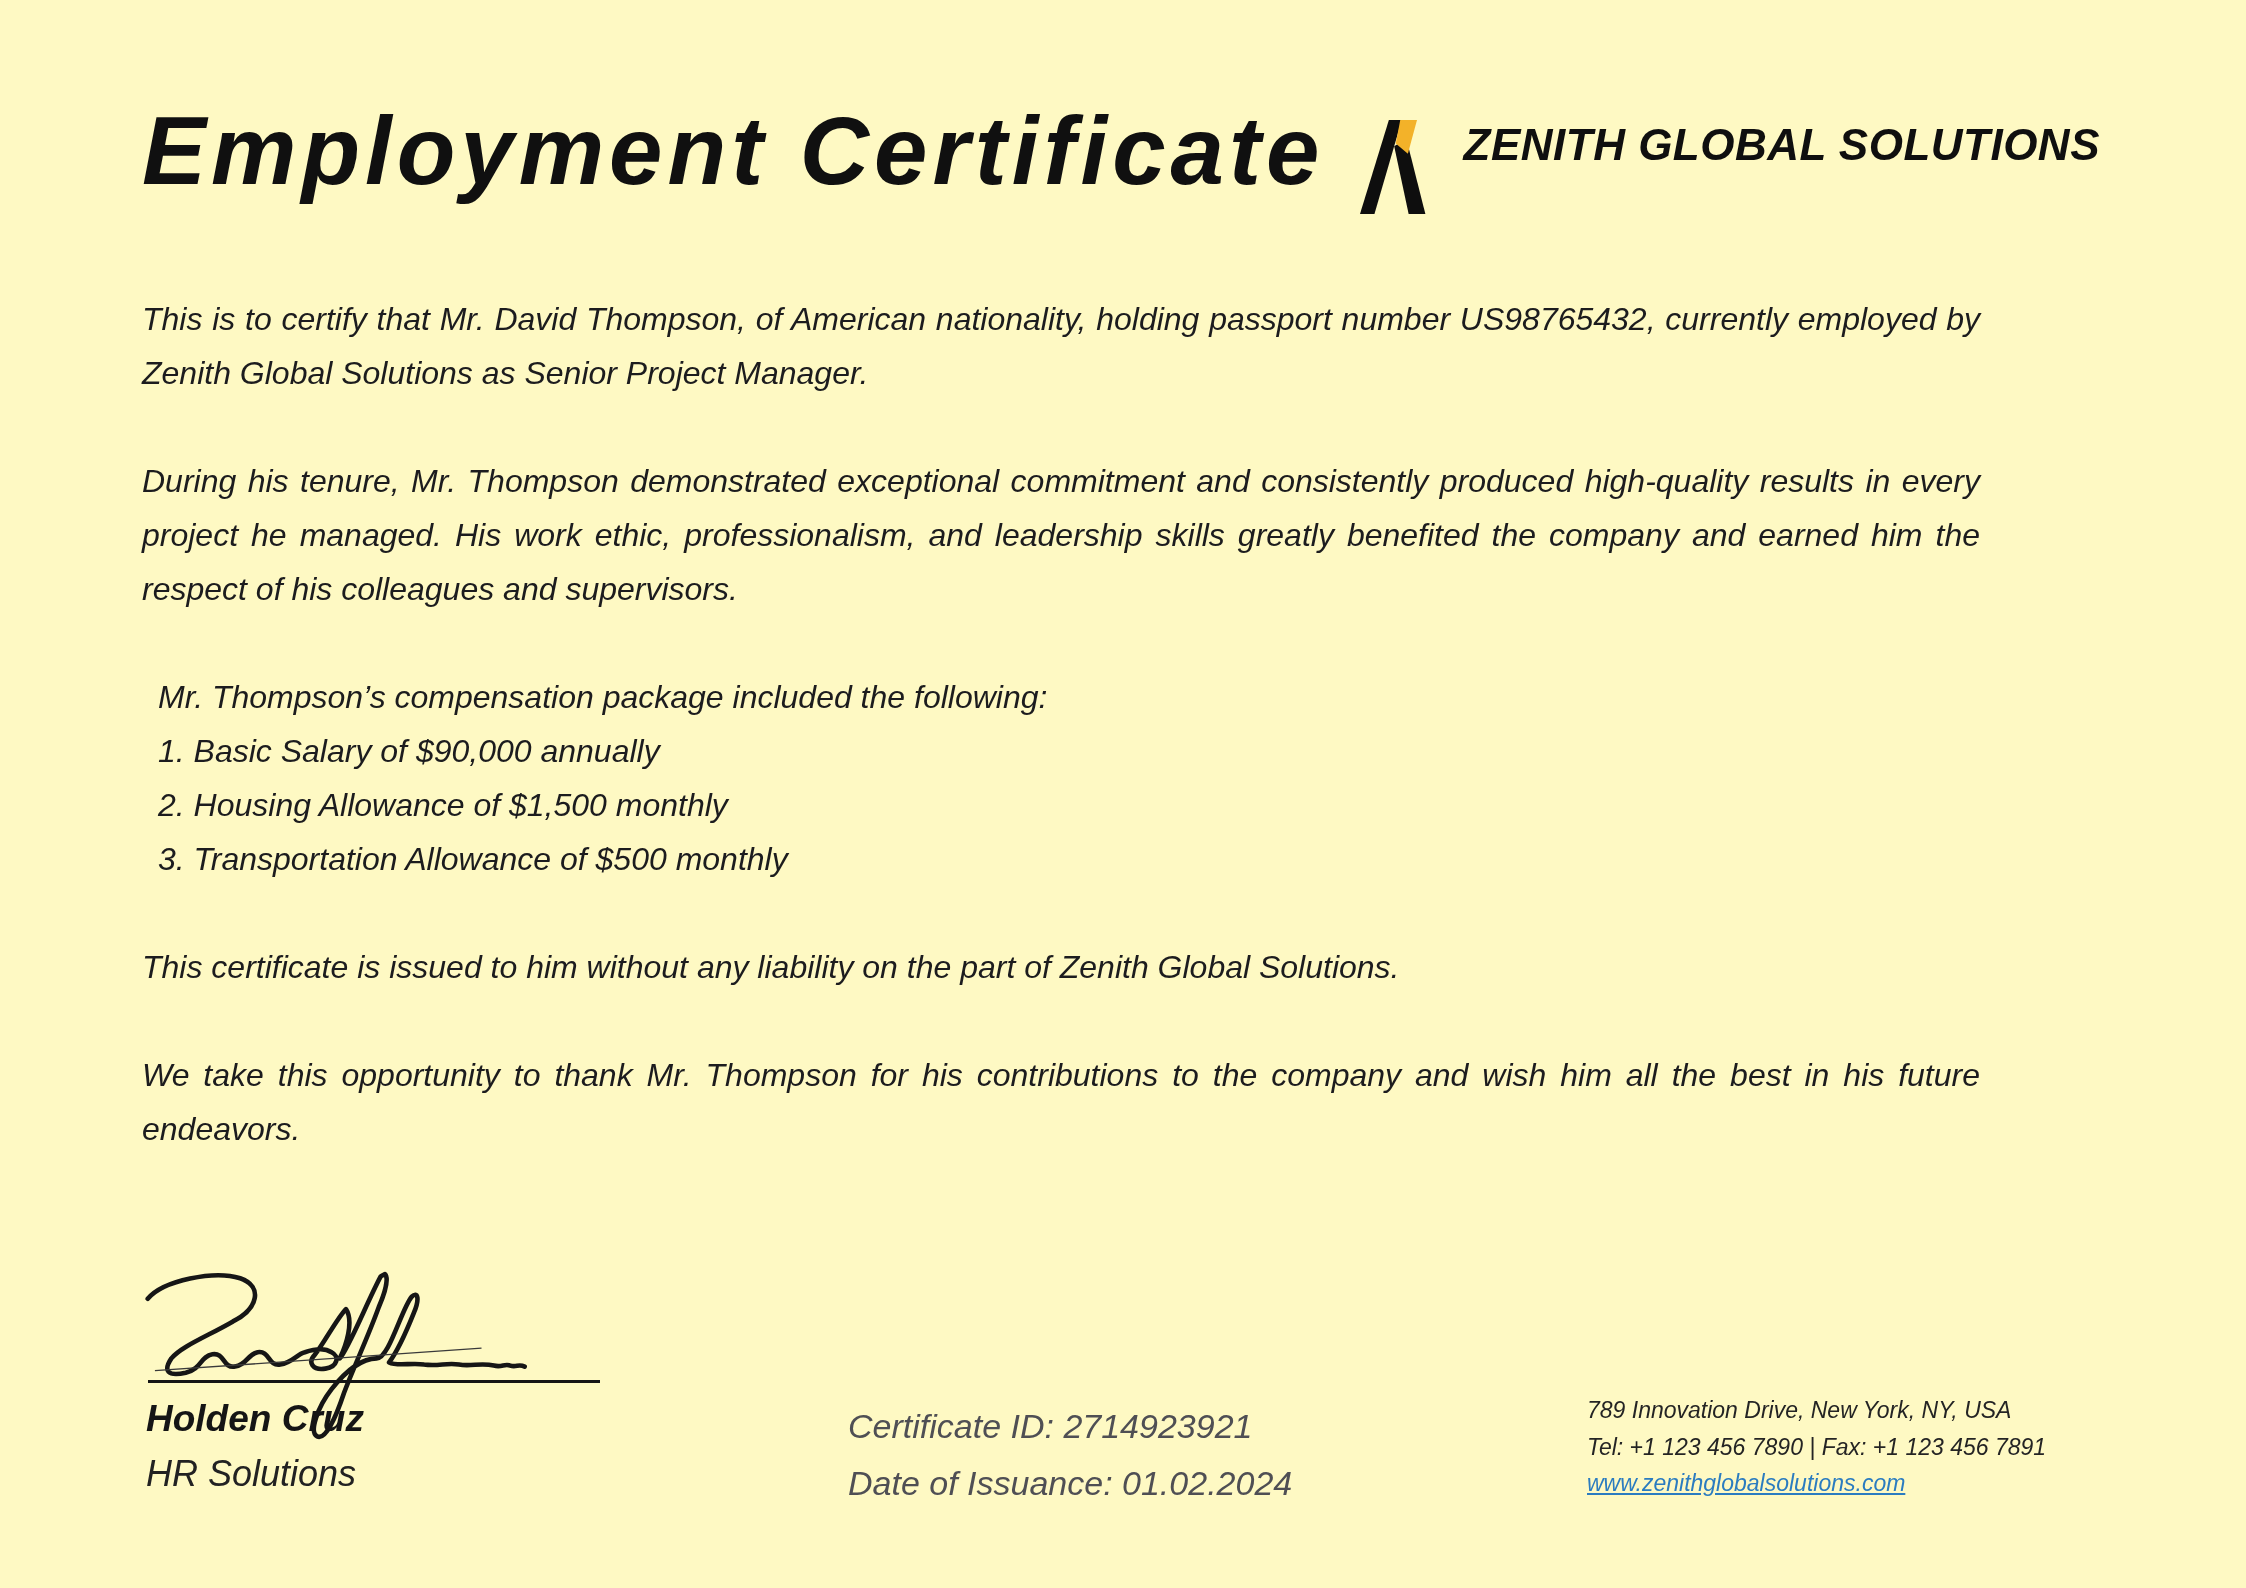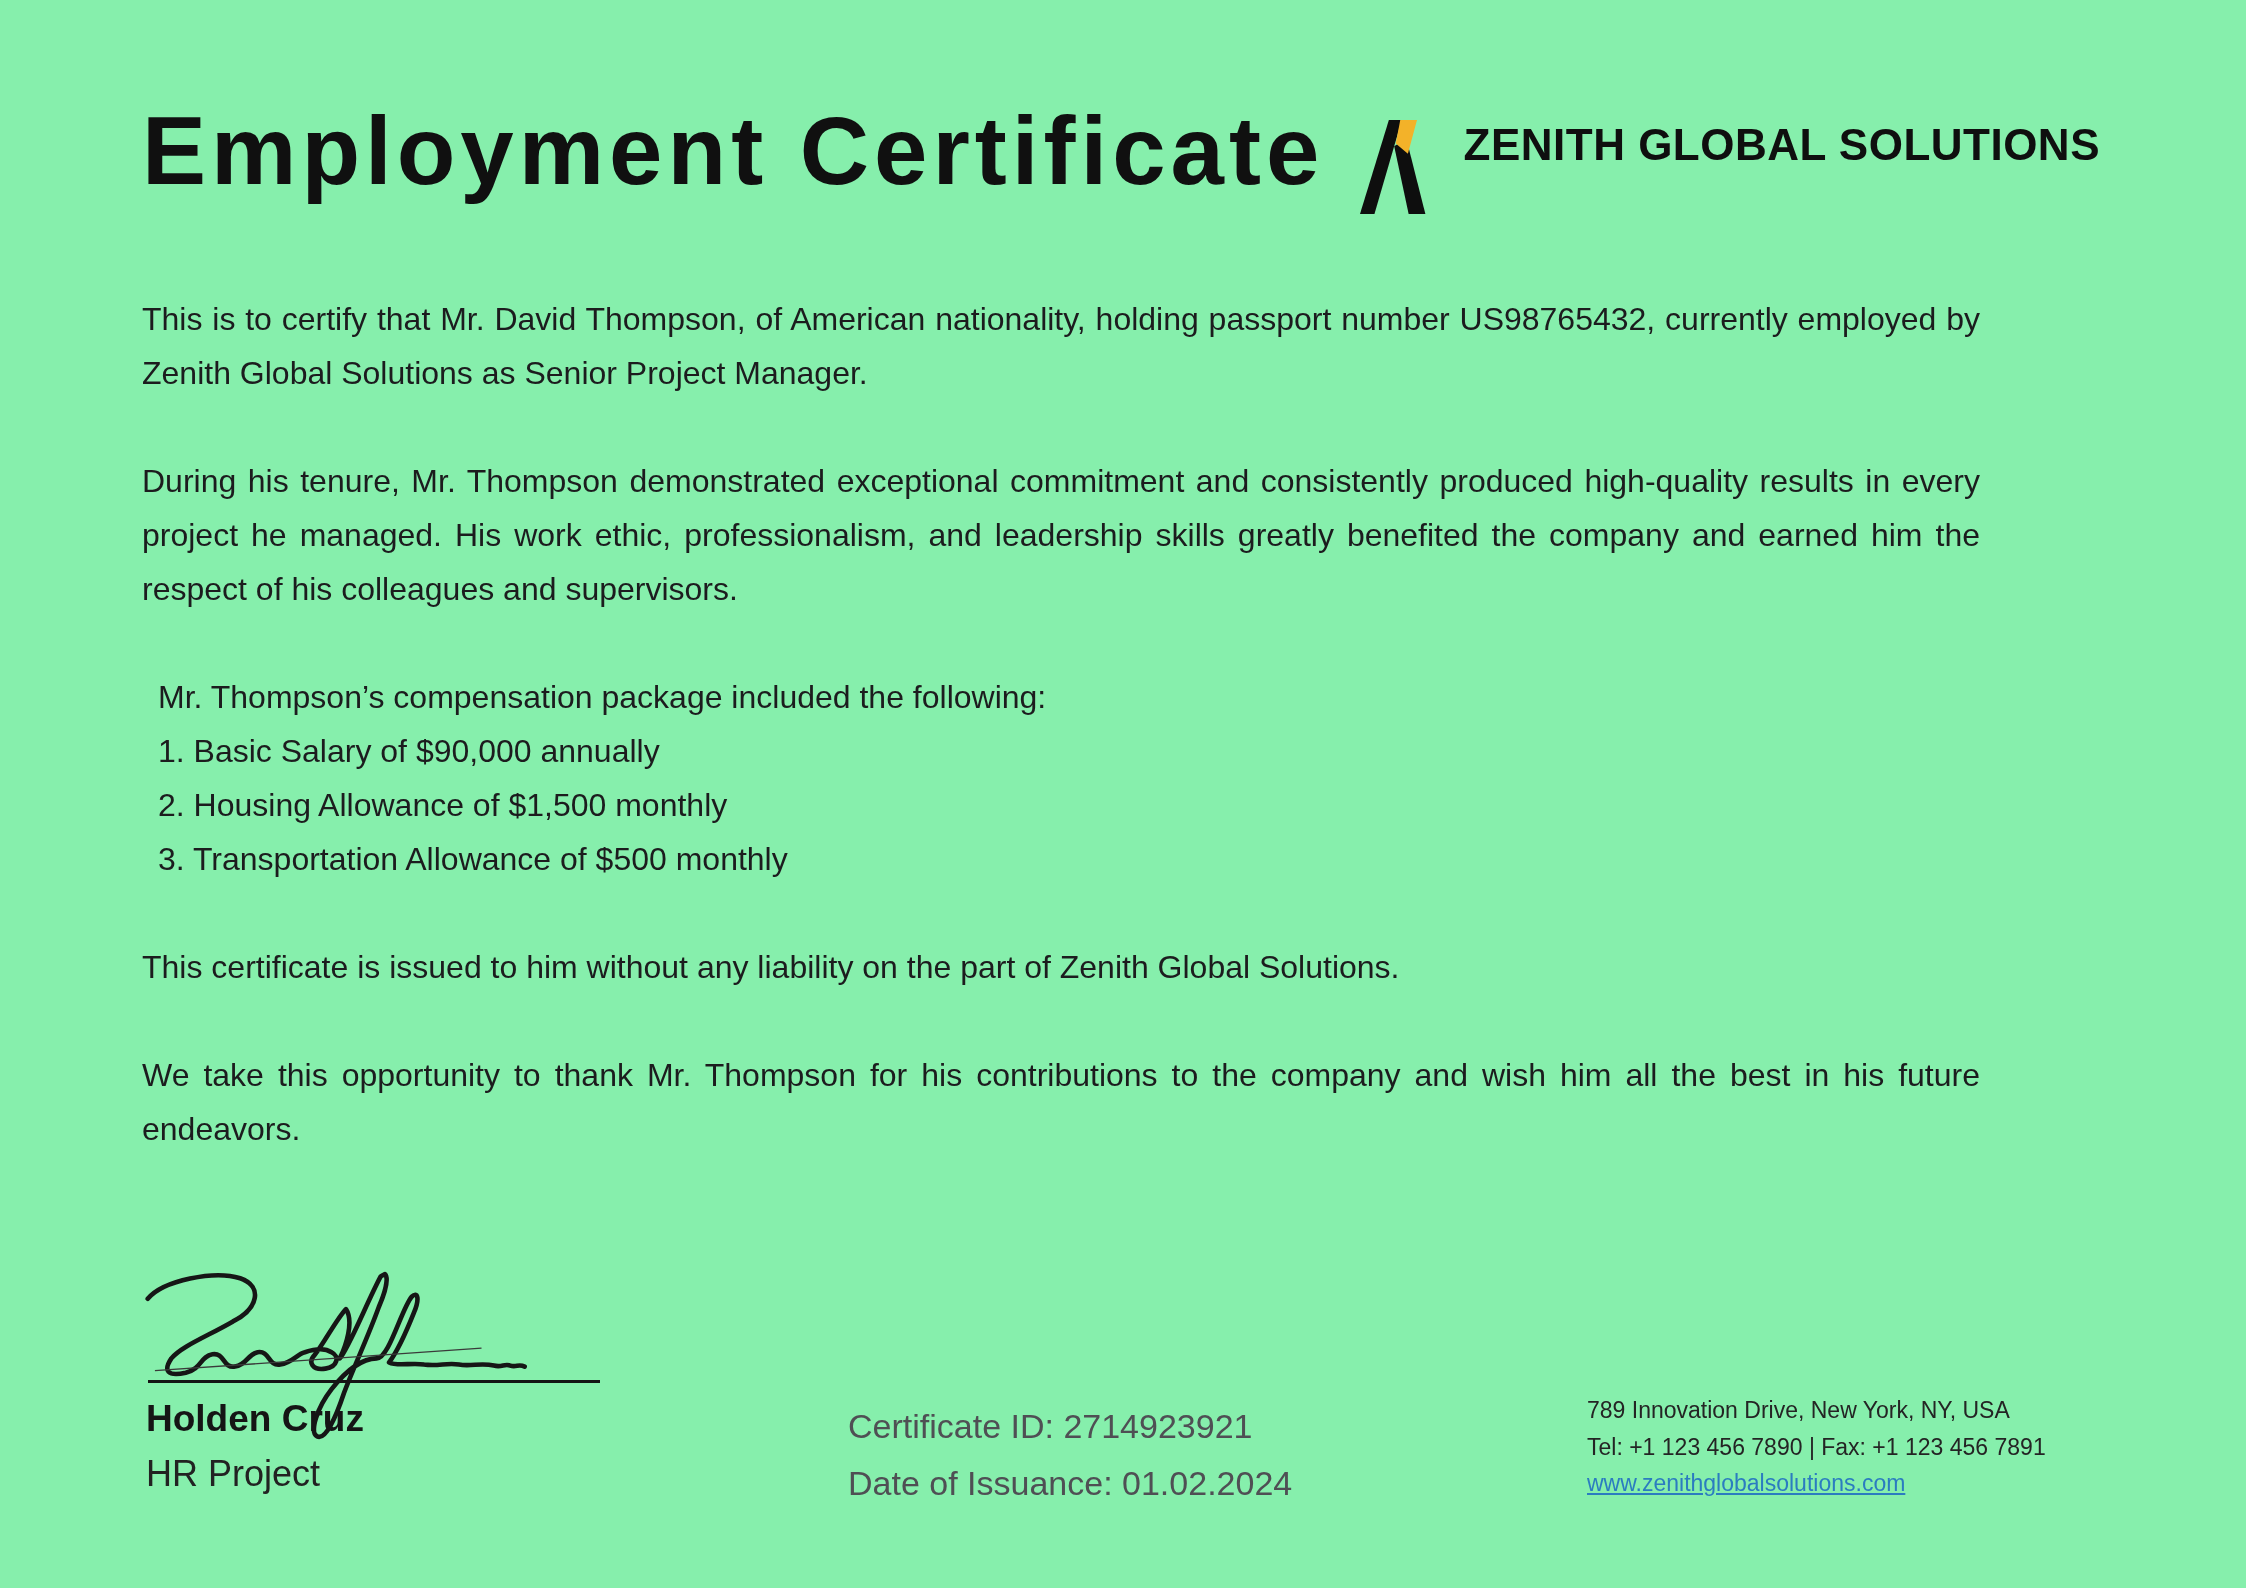--- a/index.html
+++ b/index.html
@@ -5,22 +5,23 @@
   html, body {
     margin: 0;
     padding: 0;
     background: #ffffff;
     font-family: "Liberation Sans", sans-serif;
   }
   .page {
     position: relative;
     width: 2246px;
     height: 1588px;
-    background: #86efac;
+    background: #fef9c3;
     overflow: hidden;
+    font-style: italic;
   }
 
   
   .header {
     position: absolute;
     left: 142px;
     right: 146px;
     top: 100px;
     display: flex;
     justify-content: space-between;
@@ -156,21 +157,21 @@
                C162,160 170,136 184,118 C198,100 214,88 228,88 C240,88 252,40 262,28
                C268,22 270,30 264,44 C256,64 246,84 240,92 C248,96 262,92 274,94
                C288,96 296,92 308,94 C320,96 330,92 342,95 C350,97 352,93 358,95 C364,97 366,93 372,96"></path>
     </g>
     <path d="M12,100 L330,78" fill="none" stroke="#3a3a3a" stroke-width="1.3"></path>
   </svg>
 
   <div class="sig-line"></div>
 
   <div class="sig-name">Holden Cruz</div>
-  <div class="sig-role">HR Project</div>
+  <div class="sig-role">HR Solutions</div>
 
   <div class="meta">
     <div>Certificate ID: 2714923921</div>
     <div>Date of Issuance: 01.02.2024</div>
   </div>
 
   <div class="contact">
     <div>789 Innovation Drive, New York, NY, USA</div>
     <div>Tel: +1 123 456 7890 | Fax: +1 123 456 7891</div>
     <div>

